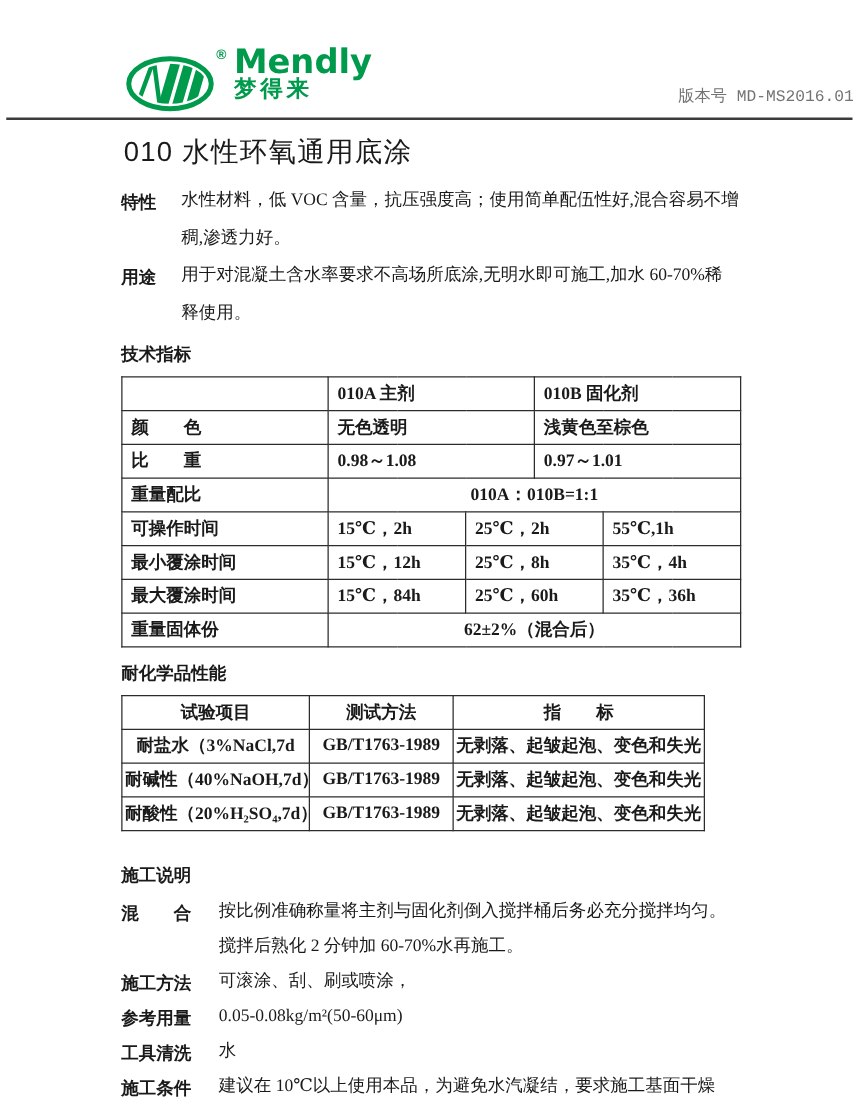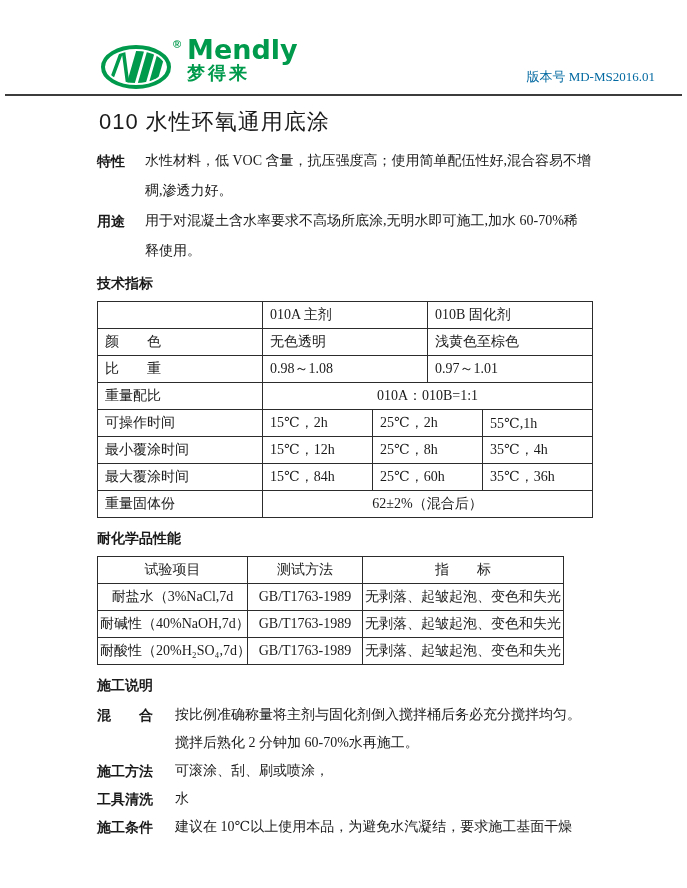--- a/index.html
+++ b/index.html
@@ -12,42 +12,42 @@
 
   
   .header { position:relative; height:96px; }
   .logo { position:absolute; left:99px; top:44px; display:flex; align-items:flex-start; }
   .logo-mark { display:block; }
   .reg { color:var(--brand); font-size:11px; font-weight:bold; position:relative; top:-6px; left:-4px;
          font-family:"Liberation Sans","DejaVu Sans",sans-serif; }
   .logo-text { margin-left:2px; margin-top:-8px; line-height:1; }
   .brand-en { color:var(--brand); font-family:"DejaVu Sans","Liberation Sans",sans-serif;
               font-weight:bold; font-size:27px; letter-spacing:0px; }
-  .brand-cn { color:var(--brand); font-family:Liberation Sans, sans-serif;
+  .brand-cn { color:var(--brand); font-family:Liberation Mono, monospace;
               font-weight:bold; font-size:18px; letter-spacing:3px; margin-top:1px; }
-  .version { position:absolute; right:32px; bottom:10px; font-size:13px; color:#0369a1; }
+  .version { position:absolute; right:4px; bottom:10px; font-size:13px; color:#737373;font-family:Liberation Mono, monospace; }
   .rule { position:absolute; left:5px; right:5px; bottom:0; border-top:2px solid #3c3c3c; }
 
   
   .main { margin-left:97px; width:515px; }
   .doc-title { font-family:"Liberation Sans","DejaVu Sans",sans-serif; font-weight:normal;
                font-size:22px; letter-spacing:1px; margin:11px 0 9px 2px; }
 
   .info-row { display:grid; grid-template-columns:48px 1fr; font-size:14px; line-height:30px; }
   .lbl { font-family:"Liberation Sans","DejaVu Sans",sans-serif; font-weight:bold; font-size:14px; }
   .txt div { white-space:nowrap; }
 
   .sec-title { font-family:"Liberation Sans","DejaVu Sans",sans-serif; font-weight:bold;
                font-size:14px; line-height:28px; margin:3px 0 2px 0; }
 
   table { border-collapse:collapse; table-layout:fixed; font-size:14px; color:var(--ink); }
   td, th { border:1px solid var(--line); height:26px; padding:0 0 0 7px;
-           font-weight:normal; text-align:left; overflow:hidden; white-space:nowrap; }
+           font-weight:bold; text-align:left; overflow:hidden; white-space:nowrap; }
   .tech-table { width:495px; margin:4px 0 6px 0; }
-  .chem-table { width:466px; margin:4px 0 6px 0; }
+  .chem-table { width:466px; margin:4px 0 21px 0; }
   .chem-table td, .chem-table th { text-align:center; padding:0 2px; }
   td.center { text-align:center; padding:0; }
 
   .cons-row { display:grid; grid-template-columns:78px 1fr; font-size:14px; line-height:28px; }
   .cons-row .txt div { white-space:nowrap; }
 </style>
 </head>
 <body>
 
 <div class="page">
@@ -198,20 +198,26 @@
       </div>
     </div>
 
     <div class="cons-row">
       <span class="lbl">施工方法</span>
       <div class="txt">
         <div>可滚涂、刮、刷或喷涂，</div>
       </div>
     </div>
 
+    <div class="cons-row">
+      <span class="lbl">参考用量</span>
+      <div class="txt">
+        <div>0.05-0.08kg/m²(50-60μm)</div>
+      </div>
+    </div>
 
     <div class="cons-row">
       <span class="lbl">工具清洗</span>
       <div class="txt">
         <div>水</div>
       </div>
     </div>
 
     <div class="cons-row">
       <span class="lbl">施工条件</span>

